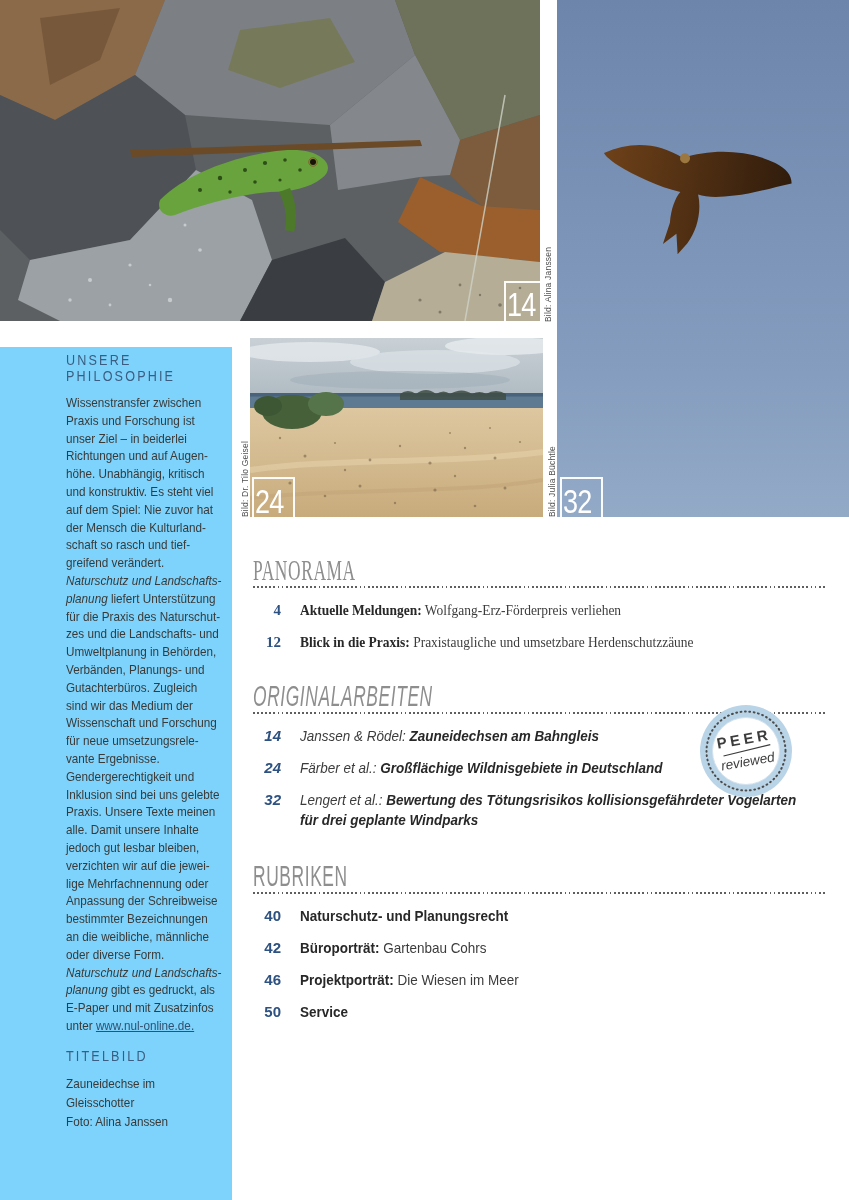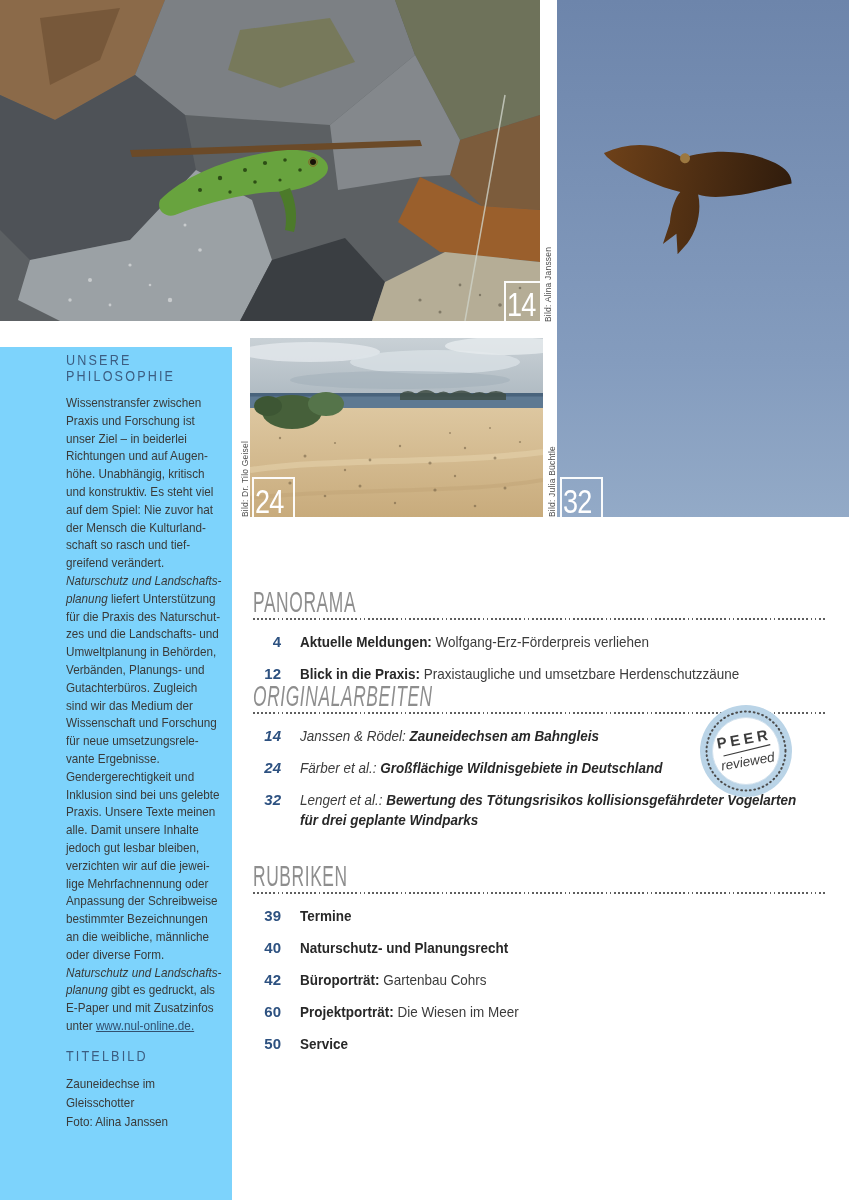--- a/index.html
+++ b/index.html
@@ -31,21 +31,21 @@
               color:#3c5d81;line-height:16px;}
   .pline{font-size:13px;line-height:17.8px;color:#3a3a39;white-space:nowrap;}
   .it{font-style:italic;}
   .bd{font-weight:bold;}
   .lnk{text-decoration:underline;color:#32506f;}
   .titelbild{margin-top:13px;}
   .tline{font-size:13px;line-height:19px;color:#3a3a39;white-space:nowrap;}
 
   
   .toc-section{position:absolute;left:253px;width:573px;}
-  .toc-s1{top:588px;}
+  .toc-s1{top:556px;font-family:Liberation Serif, serif;}
   .toc-s2{top:682px;font-style:italic;}
   .toc-s3{top:862px;}
   .toc-heading{margin:0;font-size:29px;line-height:28px;font-weight:400;color:#8e8e8e;
                letter-spacing:1px;white-space:nowrap;transform:scaleX(.60);
                transform-origin:left top;}
   .dotrule{height:3px;margin-top:1px;
            background-image:repeating-linear-gradient(to right,#5f5f5f 0 1.8px,transparent 1.8px 4.1px);
            background-position:0 1px;background-repeat:repeat-x;background-size:100% 2.2px;}
   .toc-rows{margin-top:0;}
   .toc-row{display:flex;margin-top:12px;}
@@ -300,39 +300,33 @@
           </div>
         </div>
       </div>
   </section>
 
   <section class="toc-section toc-s3">
     <h2 class="toc-heading">RUBRIKEN</h2>
     <div class="dotrule"></div>
     <div class="toc-rows">
         <div class="toc-row">
-          <div class="toc-num">39</div>
-          <div class="toc-title">
-            <div class="toc-line"><span class="bd">Termine</span></div>
-          </div>
-        </div>
-        <div class="toc-row">
           <div class="toc-num">40</div>
           <div class="toc-title">
             <div class="toc-line"><span class="bd">Naturschutz- und Planungsrecht</span></div>
           </div>
         </div>
         <div class="toc-row">
           <div class="toc-num">42</div>
           <div class="toc-title">
             <div class="toc-line"><span class="bd">Büroporträt:</span><span> Gartenbau Cohrs</span></div>
           </div>
         </div>
         <div class="toc-row">
-          <div class="toc-num">60</div>
+          <div class="toc-num">46</div>
           <div class="toc-title">
             <div class="toc-line"><span class="bd">Projektporträt:</span><span> Die Wiesen im Meer</span></div>
           </div>
         </div>
         <div class="toc-row">
           <div class="toc-num">50</div>
           <div class="toc-title">
             <div class="toc-line"><span class="bd">Service</span></div>
           </div>
         </div>

